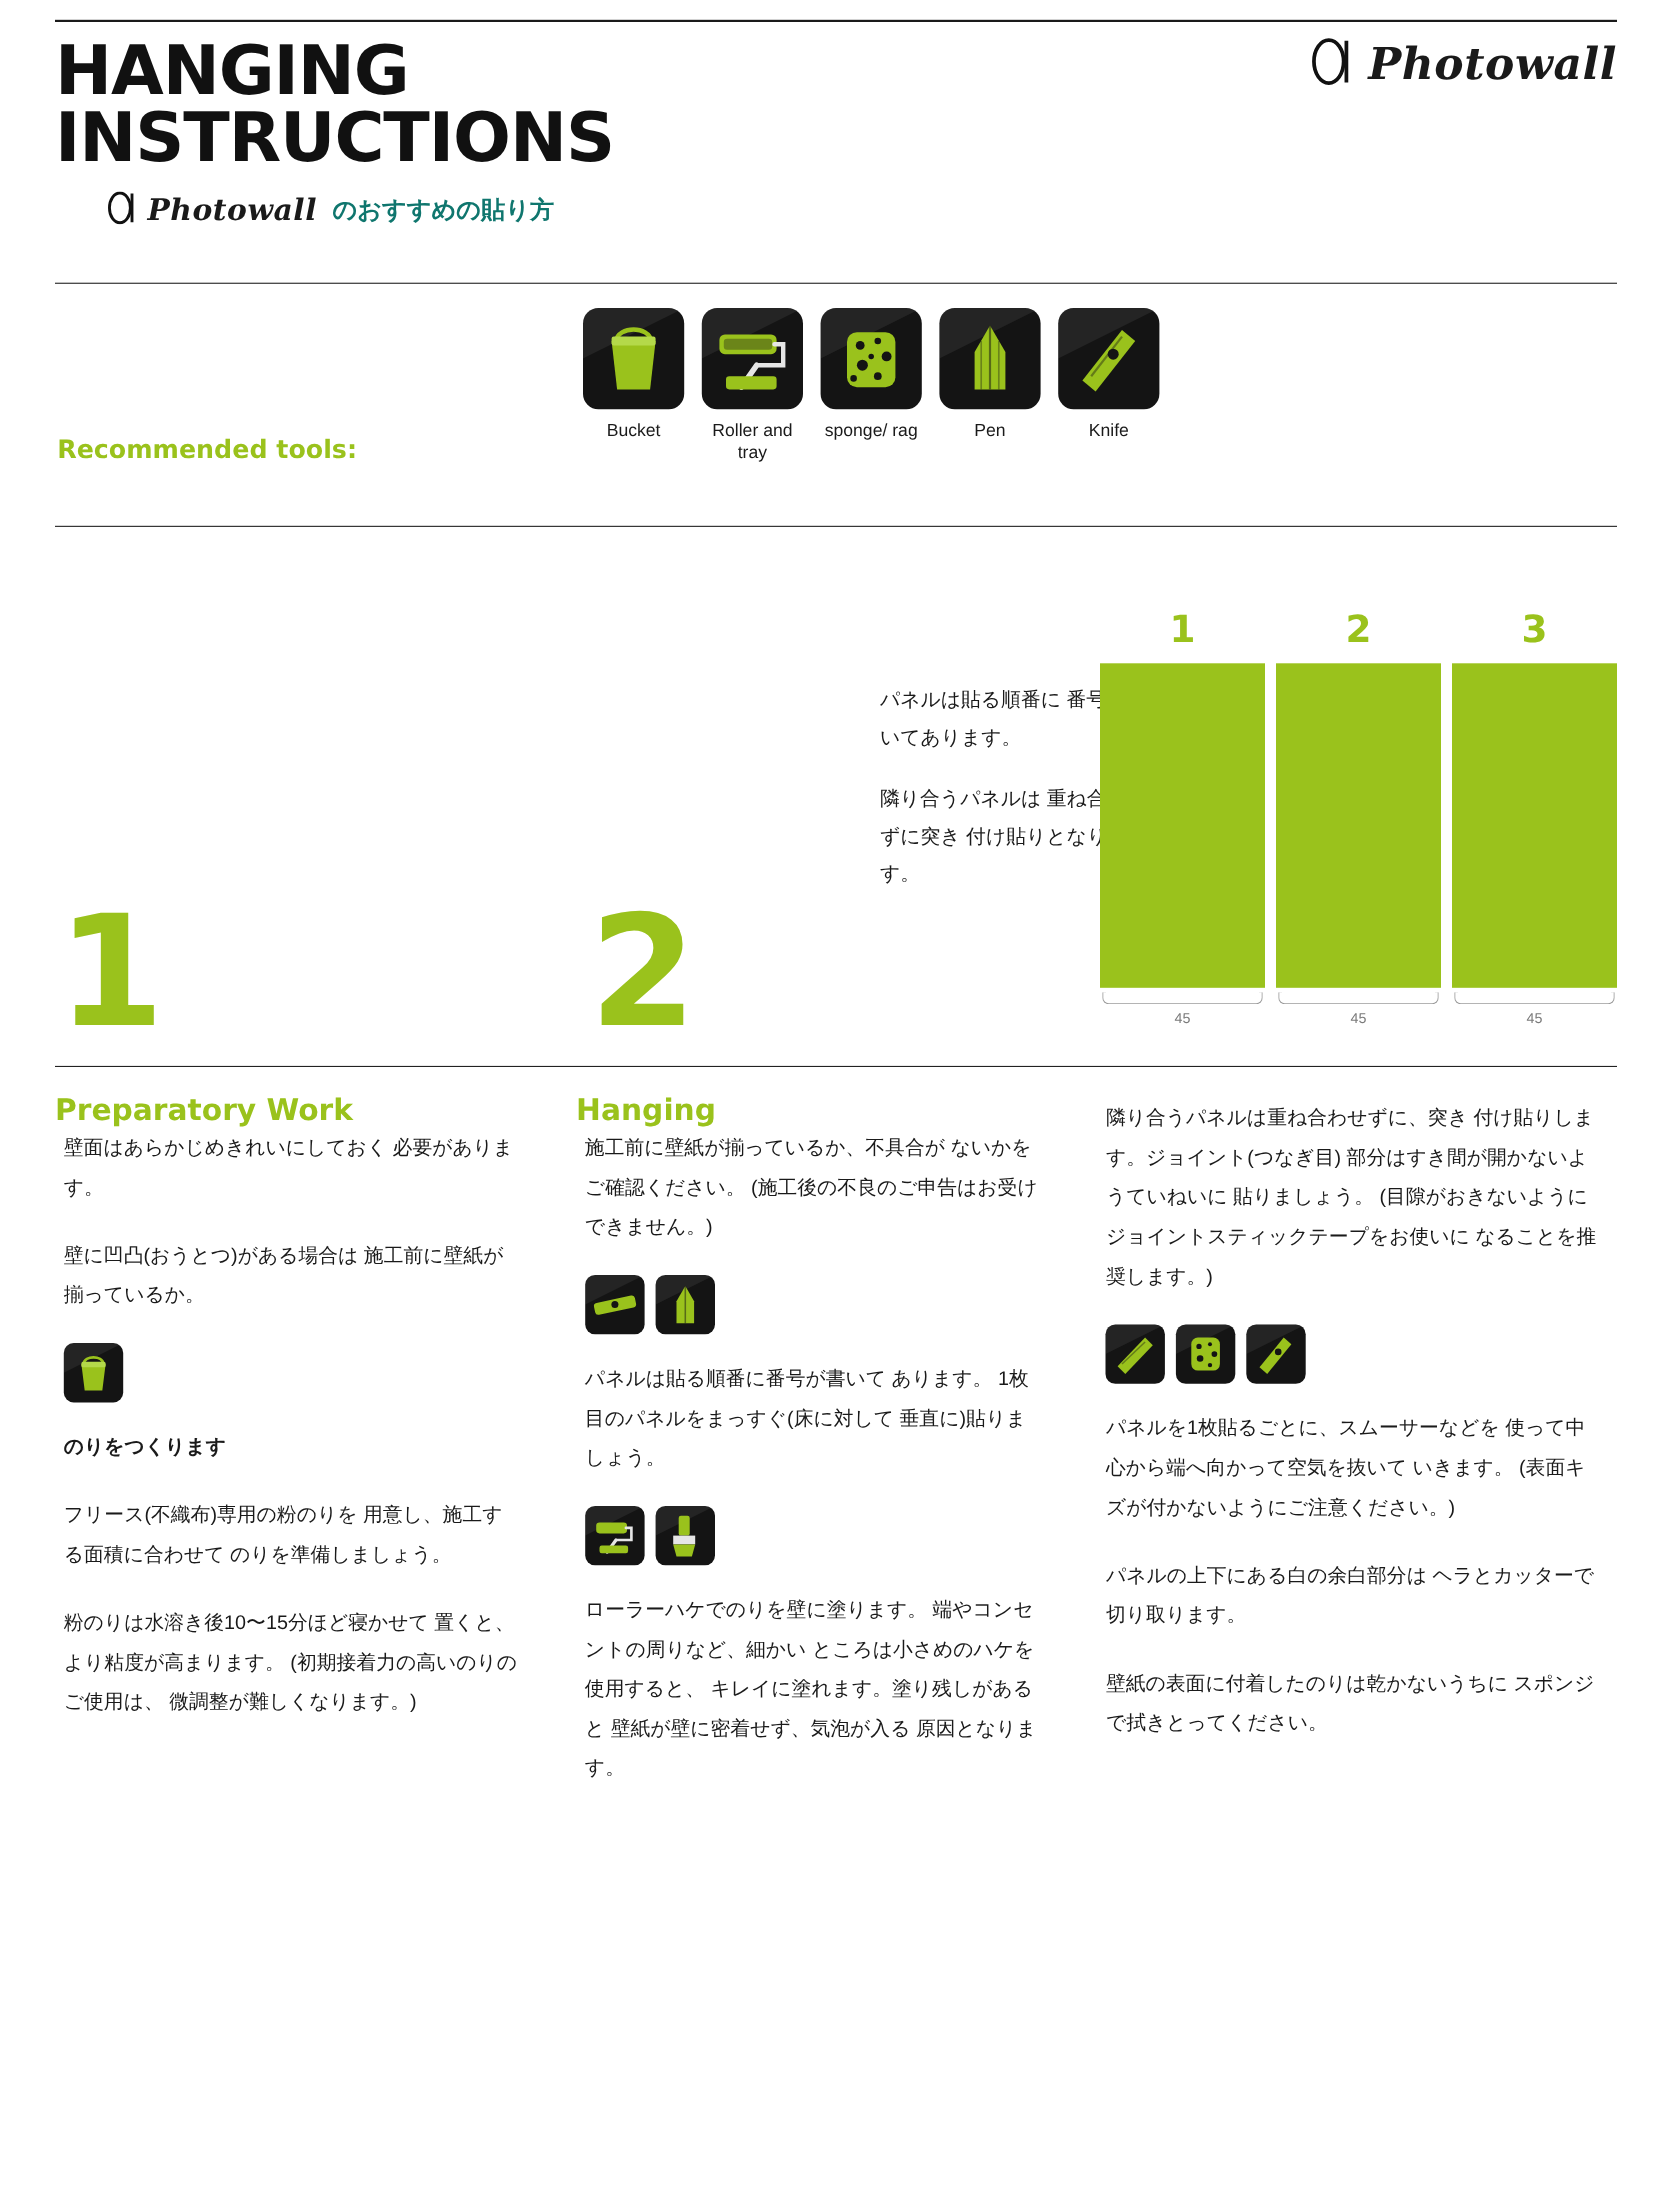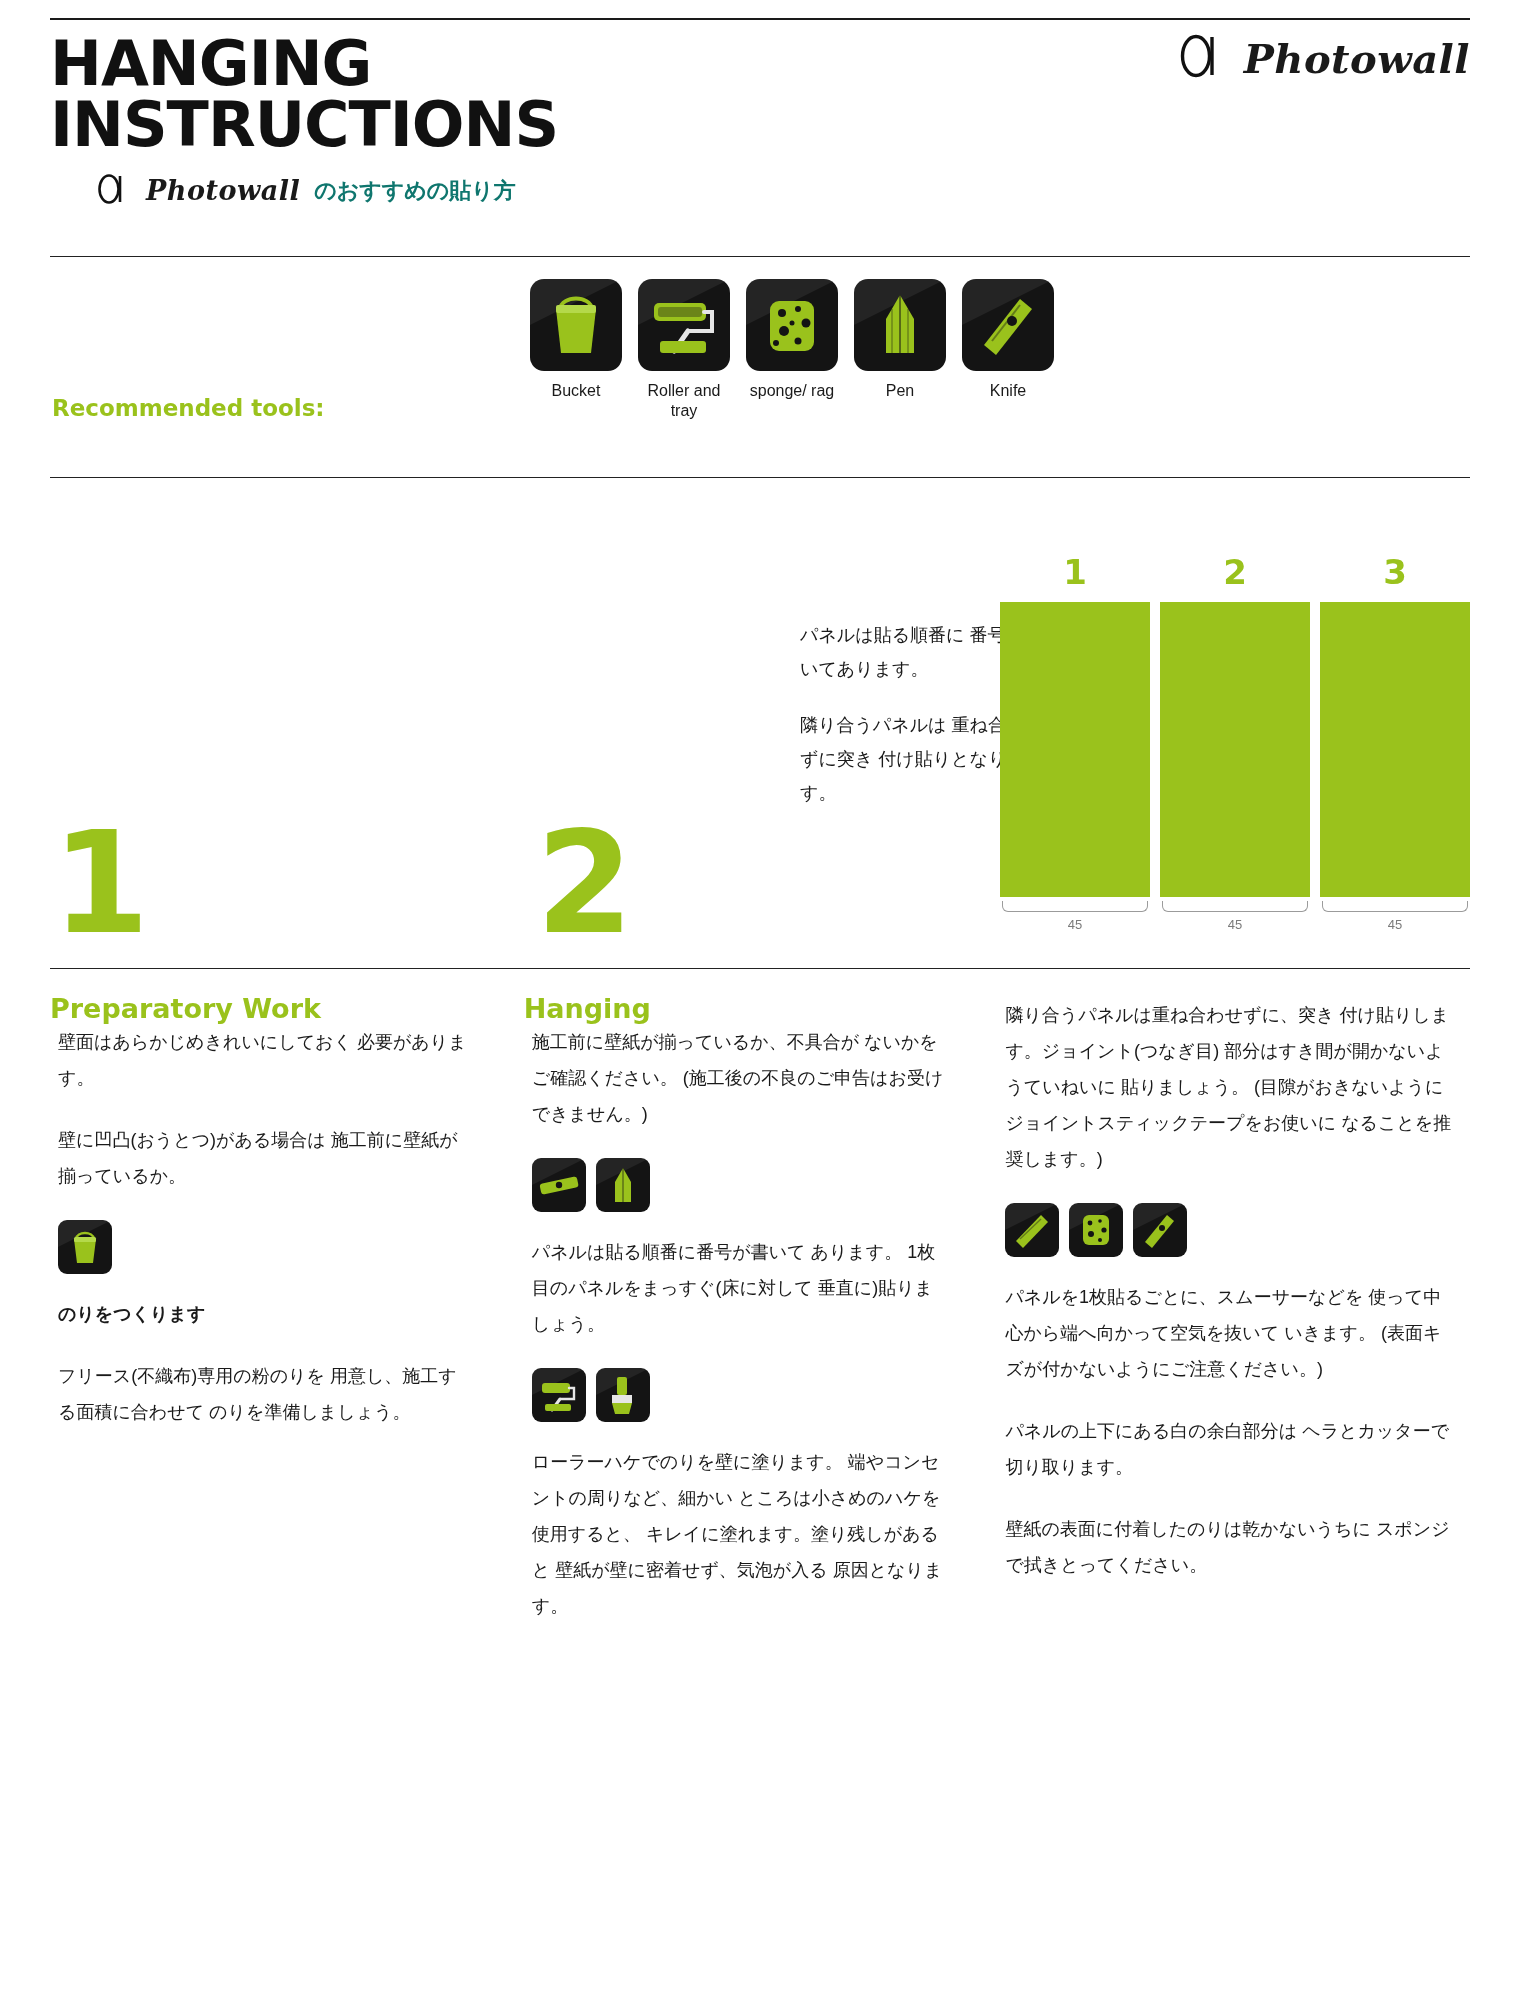--- a/index.html
+++ b/index.html
@@ -53,21 +53,21 @@
   .sub-jp {
     font-size: 22px;
     color: #0f766e;
     font-weight: bold;
   }
 
   
   .logo {
     display: inline-flex;
     align-items: center;
-    gap: 14px;
+    gap: 2px;
   }
   .logo .mark {
     display: inline-block;
     position: relative;
   }
   .logo-word {
     font-family: "DejaVu Serif", serif;
     font-style: italic;
     font-weight: 700;
     letter-spacing: 0.5px;
@@ -422,20 +422,21 @@
           <div class="icon-sm">
             <svg width="54" height="54" viewBox="0 0 54 54">
               <path d="M16 19 H38 L35 43 H19 Z" fill="#9ac21c"></path>
               <path d="M18 19 C19 11, 35 11, 36 19" stroke="#9ac21c" stroke-width="2.6" fill="none"></path>
               <rect x="16" y="17" width="22" height="5" rx="1.5" fill="#b4d94a"></rect>
             </svg>
           </div>
         </div>
         <p class="bold-line">のりをつくります</p>
         <p>フリース(不織布)専用の粉のりを 用意し、施工する面積に合わせて のりを準備しましょう。</p>
+        <p>粉のりは水溶き後10〜15分ほど寝かせて 置くと、より粘度が高まります。 (初期接着力の高いのりのご使用は、 微調整が難しくなります。)</p>
       </div>
     </div>
 
     <div class="col">
       <div class="col-head">Hanging</div>
       <div class="col-body">
         <p>施工前に壁紙が揃っているか、不具合が ないかをご確認ください。 (施工後の不良のご申告はお受けできません。)</p>
         <div class="icon-row">
           <div class="icon-sm">
             <svg width="54" height="54" viewBox="0 0 54 54">

